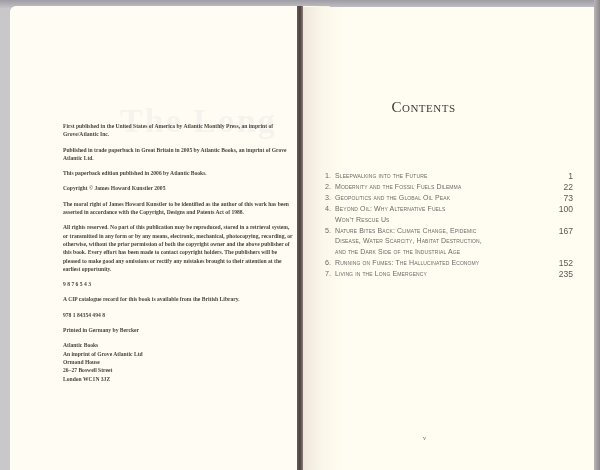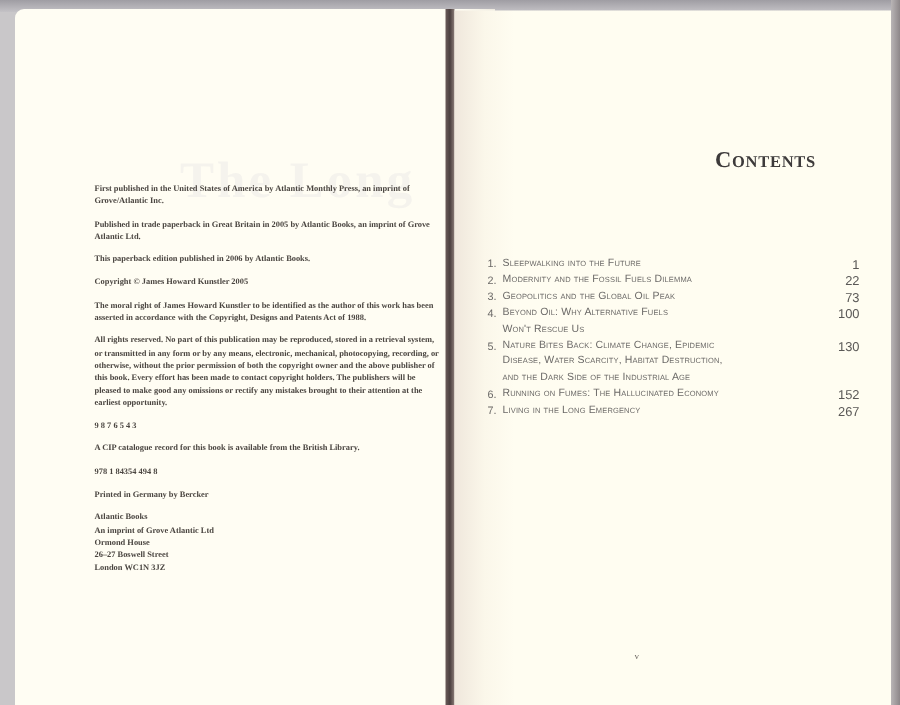--- a/index.html
+++ b/index.html
@@ -43,25 +43,24 @@
       font-family: "Liberation Serif", serif;
     }
     .copyright {
       position: absolute; left: 53px; top: 116px; width: 230px;
       font-size: 5.6px; line-height: 8.3px; color: #4a4540;
       font-family: "Liberation Serif", serif;
     }
     .copyright p { margin: 0 0 7px 0; }
     .copyright .addr p { margin: 0; }
     .contents-title {
-      position: absolute; left: 0; top: 92px; width: 241px; text-align: right;
+      position: absolute; left: 0; top: 92px; width: 241px; text-align: center;
       font-size: 15px; color: #3d3a3a; letter-spacing: 0.5px;
       font-variant: small-caps;
       font-family: "Liberation Serif", serif;
-      font-weight: bold;
     }
     .toc {
       position: absolute; left: 22px; top: 164px; width: 248px;
       font-family: "Liberation Sans", "DejaVu Sans", sans-serif;
       color: #6c6a68;
     }
     .toc-entry { display: flex; align-items: flex-start; }
     .toc-num { width: 10px; font-size: 7.2px; line-height: 10.9px; }
     .toc-text { flex: 1; font-size: 7px; line-height: 10.9px; font-variant: small-caps; letter-spacing: 0.1px; }
     .toc-text span { display: block; }
@@ -133,33 +132,33 @@
       </div>
       <div class="toc-page">100</div>
     </div>
     <div class="toc-entry">
       <div class="toc-num">5.</div>
       <div class="toc-text">
         <span>Nature Bites Back: Climate Change, Epidemic</span>
         <span>Disease, Water Scarcity, Habitat Destruction,</span>
         <span>and the Dark Side of the Industrial Age</span>
       </div>
-      <div class="toc-page">130</div>
+      <div class="toc-page">167</div>
     </div>
     <div class="toc-entry">
       <div class="toc-num">6.</div>
       <div class="toc-text">
         <span>Running on Fumes: The Hallucinated Economy</span>
       </div>
       <div class="toc-page">152</div>
     </div>
     <div class="toc-entry">
       <div class="toc-num">7.</div>
       <div class="toc-text">
         <span>Living in the Long Emergency</span>
       </div>
-      <div class="toc-page">267</div>
+      <div class="toc-page">235</div>
     </div>
   </div>
   <div class="folio">v</div>
 </div>
 
 <div class="right-edge"></div>
 
 </body></html>

